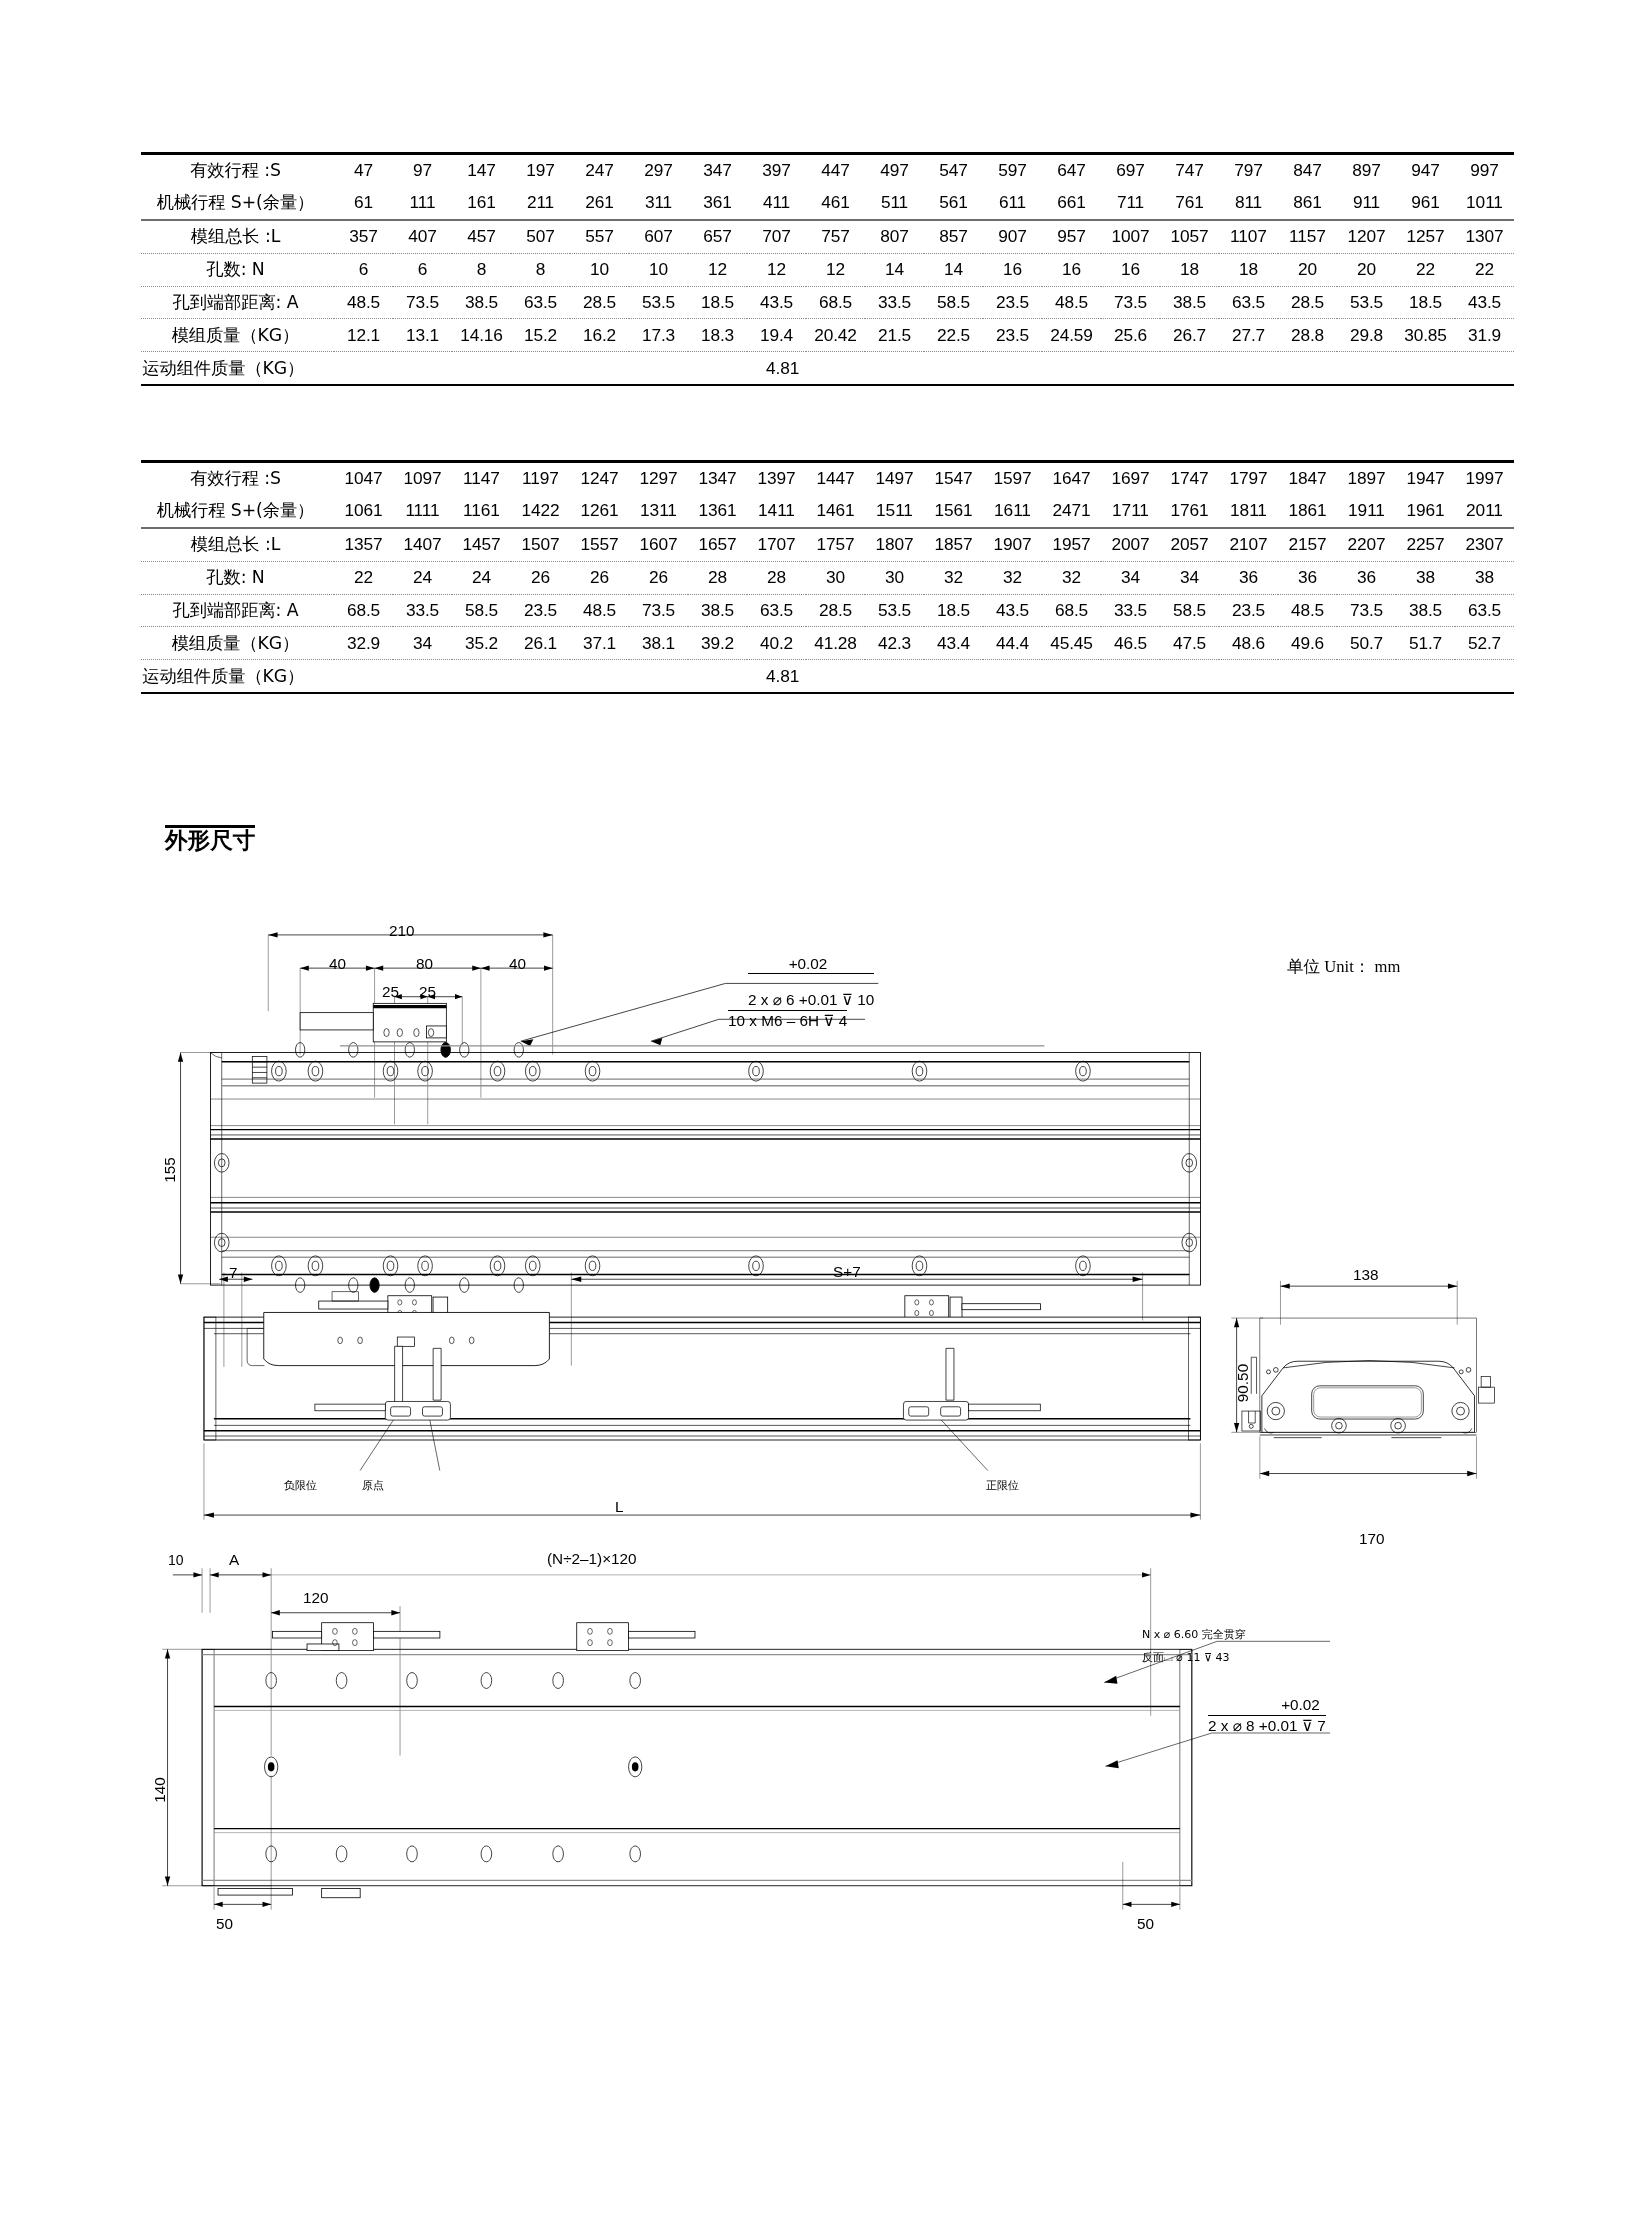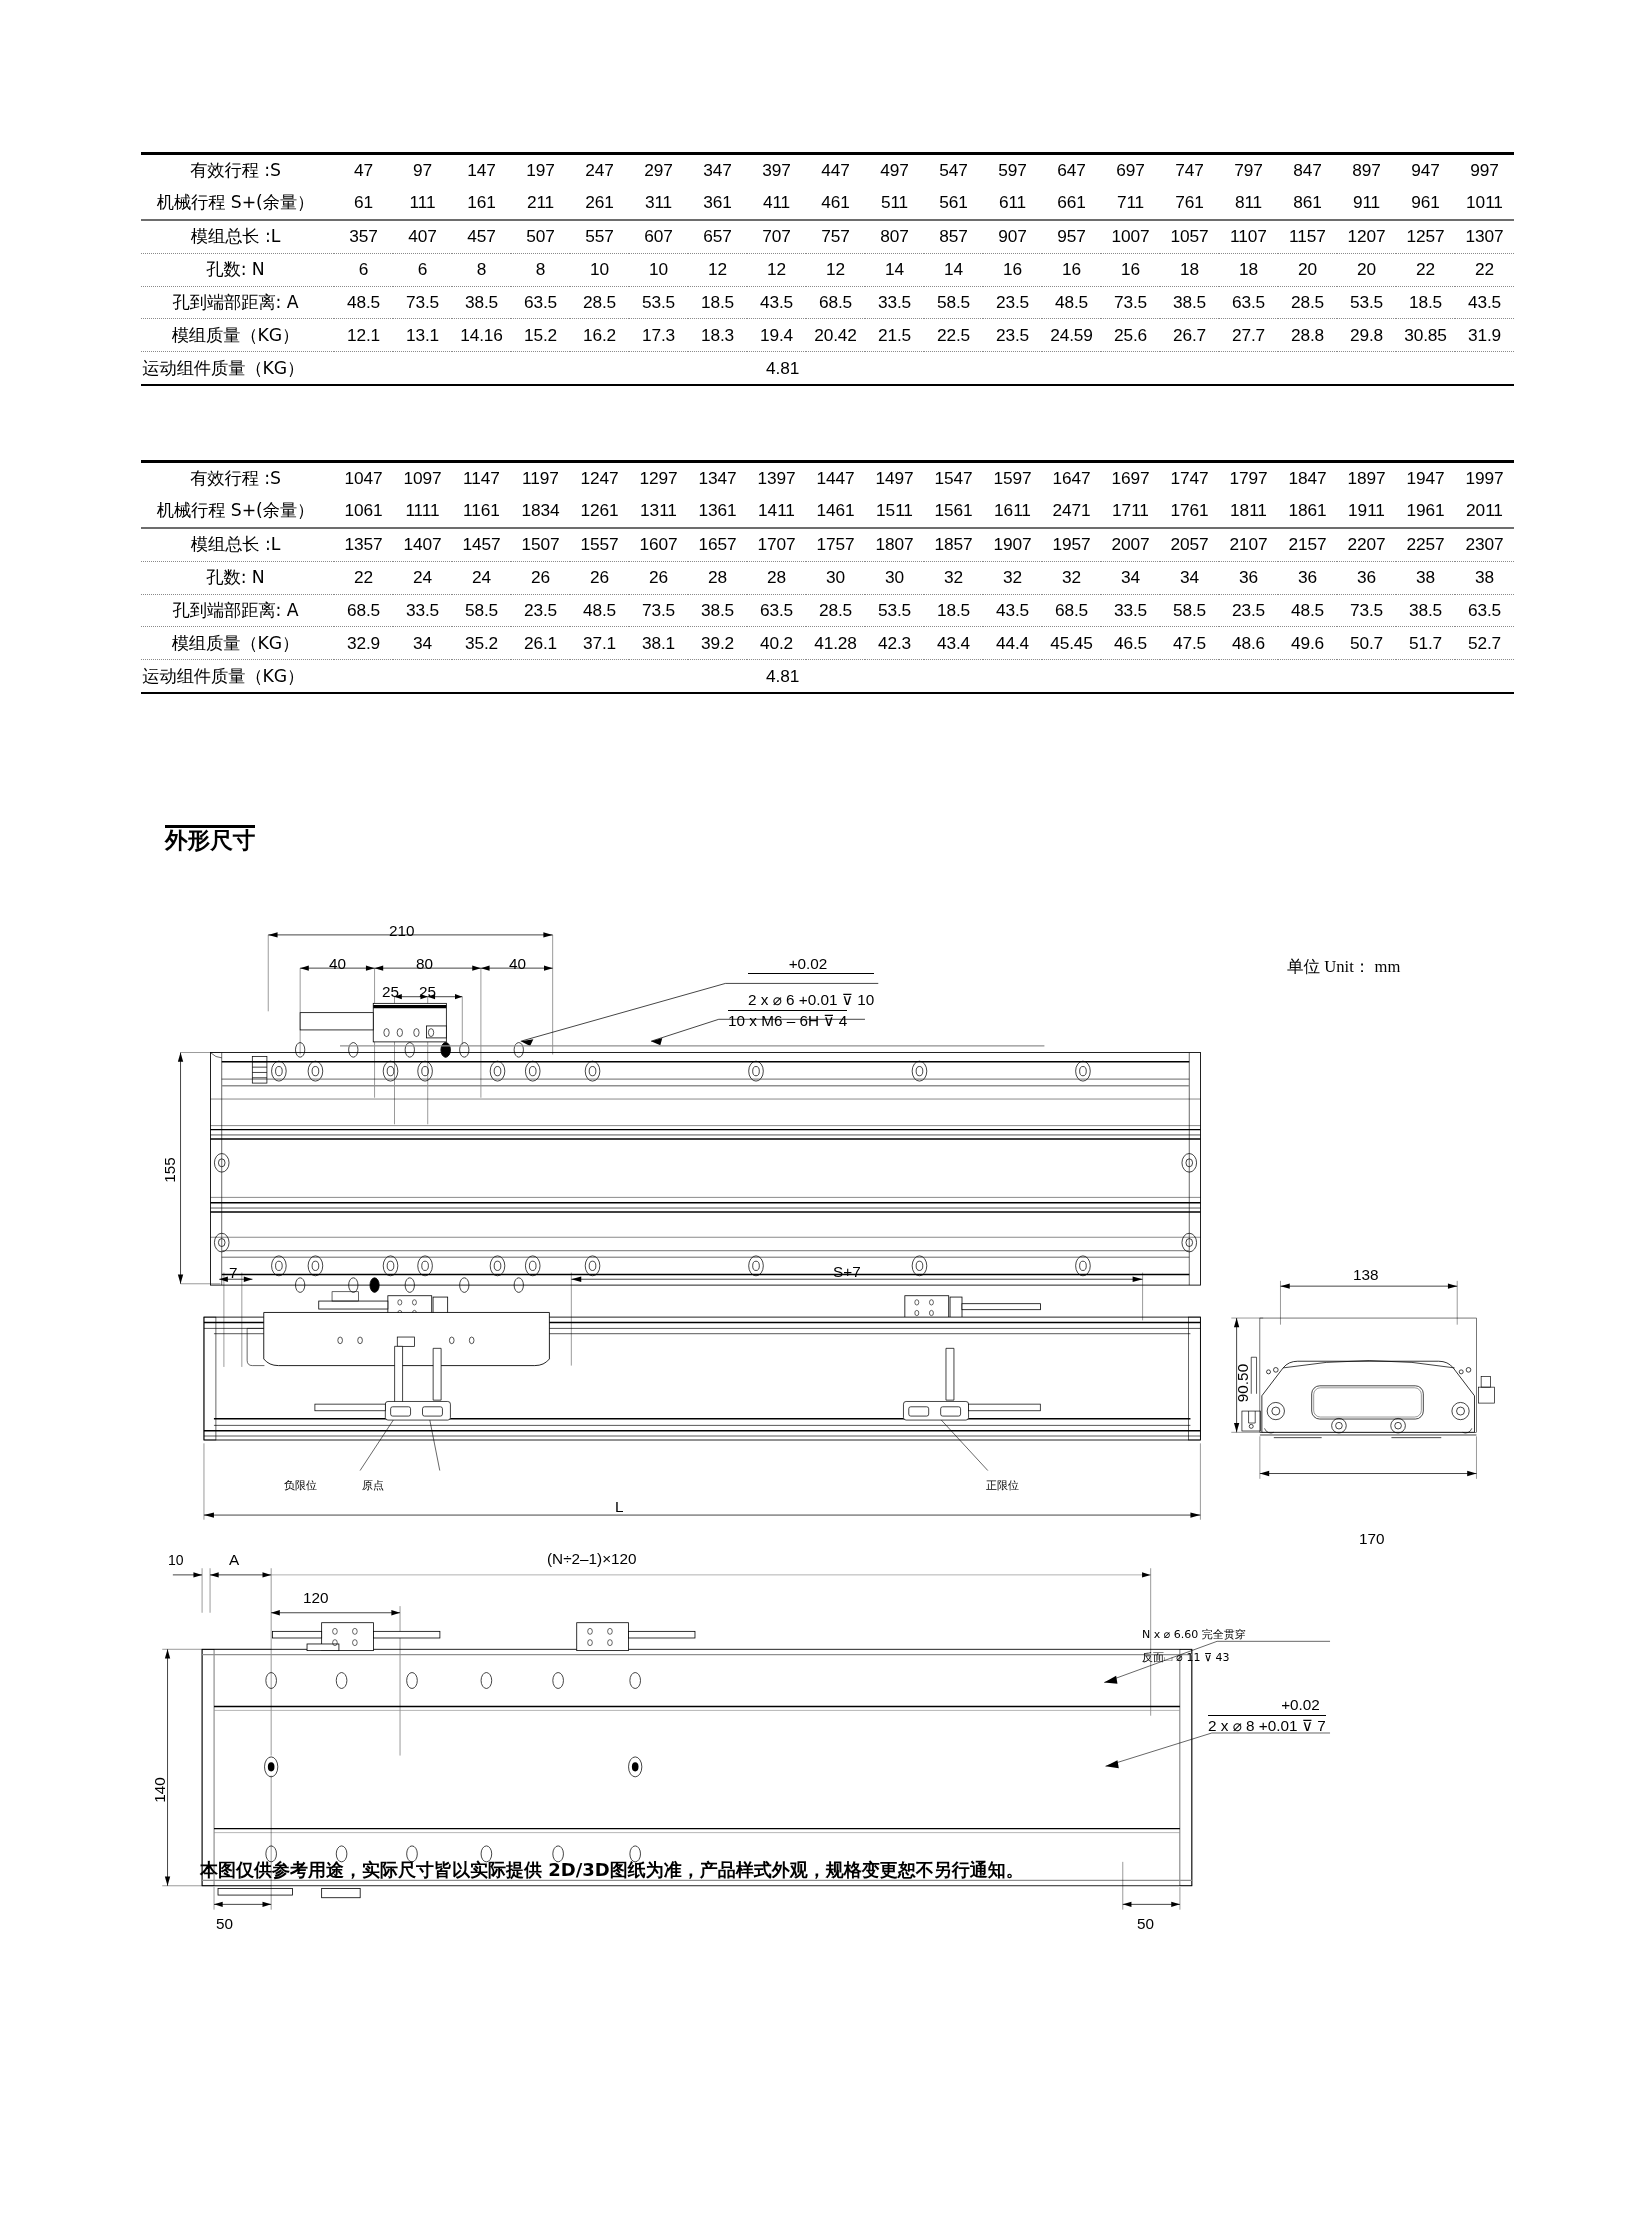--- a/index.html
+++ b/index.html
@@ -293,21 +293,21 @@
             <td>1847</td>
             <td>1897</td>
             <td>1947</td>
             <td>1997</td>
           </tr>
           <tr class=" row-hdr">
             <td class="label cn">机械行程 S+(余量）</td>
             <td>1061</td>
             <td>1111</td>
             <td>1161</td>
-            <td>1834</td>
+            <td>1422</td>
             <td>1261</td>
             <td>1311</td>
             <td>1361</td>
             <td>1411</td>
             <td>1461</td>
             <td>1511</td>
             <td>1561</td>
             <td>1611</td>
             <td>2471</td>
             <td>1711</td>
@@ -875,16 +875,15 @@
     <div class="dimtext" style="left:216px;top:1050px">50</div>
     <div class="dimtext" style="left:1137px;top:1050px">50</div>
 
     <div class="cntext" style="left:1142px;top:762px">N x ⌀ 6.60 完全贯穿</div>
     <div class="cntext" style="left:1142px;top:785px;border-top:0">反面⌴ ⌀ 11 ⊽ 43</div>
     <div class="callout-box" style="left:1234px;top:831px;width:133px;text-align:center">+0.02</div>
     <div class="callout-box" style="left:1208px;top:850px;border-top:0.7px solid #000;padding-top:1.3px">2 x  ⌀ 8  +0.01 ⊽ 7</div>
 
   </div>
 
-  <div id="footer-note">本图仅供参考用途，实际尺寸皆以实际提供 2D/3D图纸为准，产品样式外观，规格变更恕不另行通知。</div>
 
 </div>
 
 
 </body></html>

